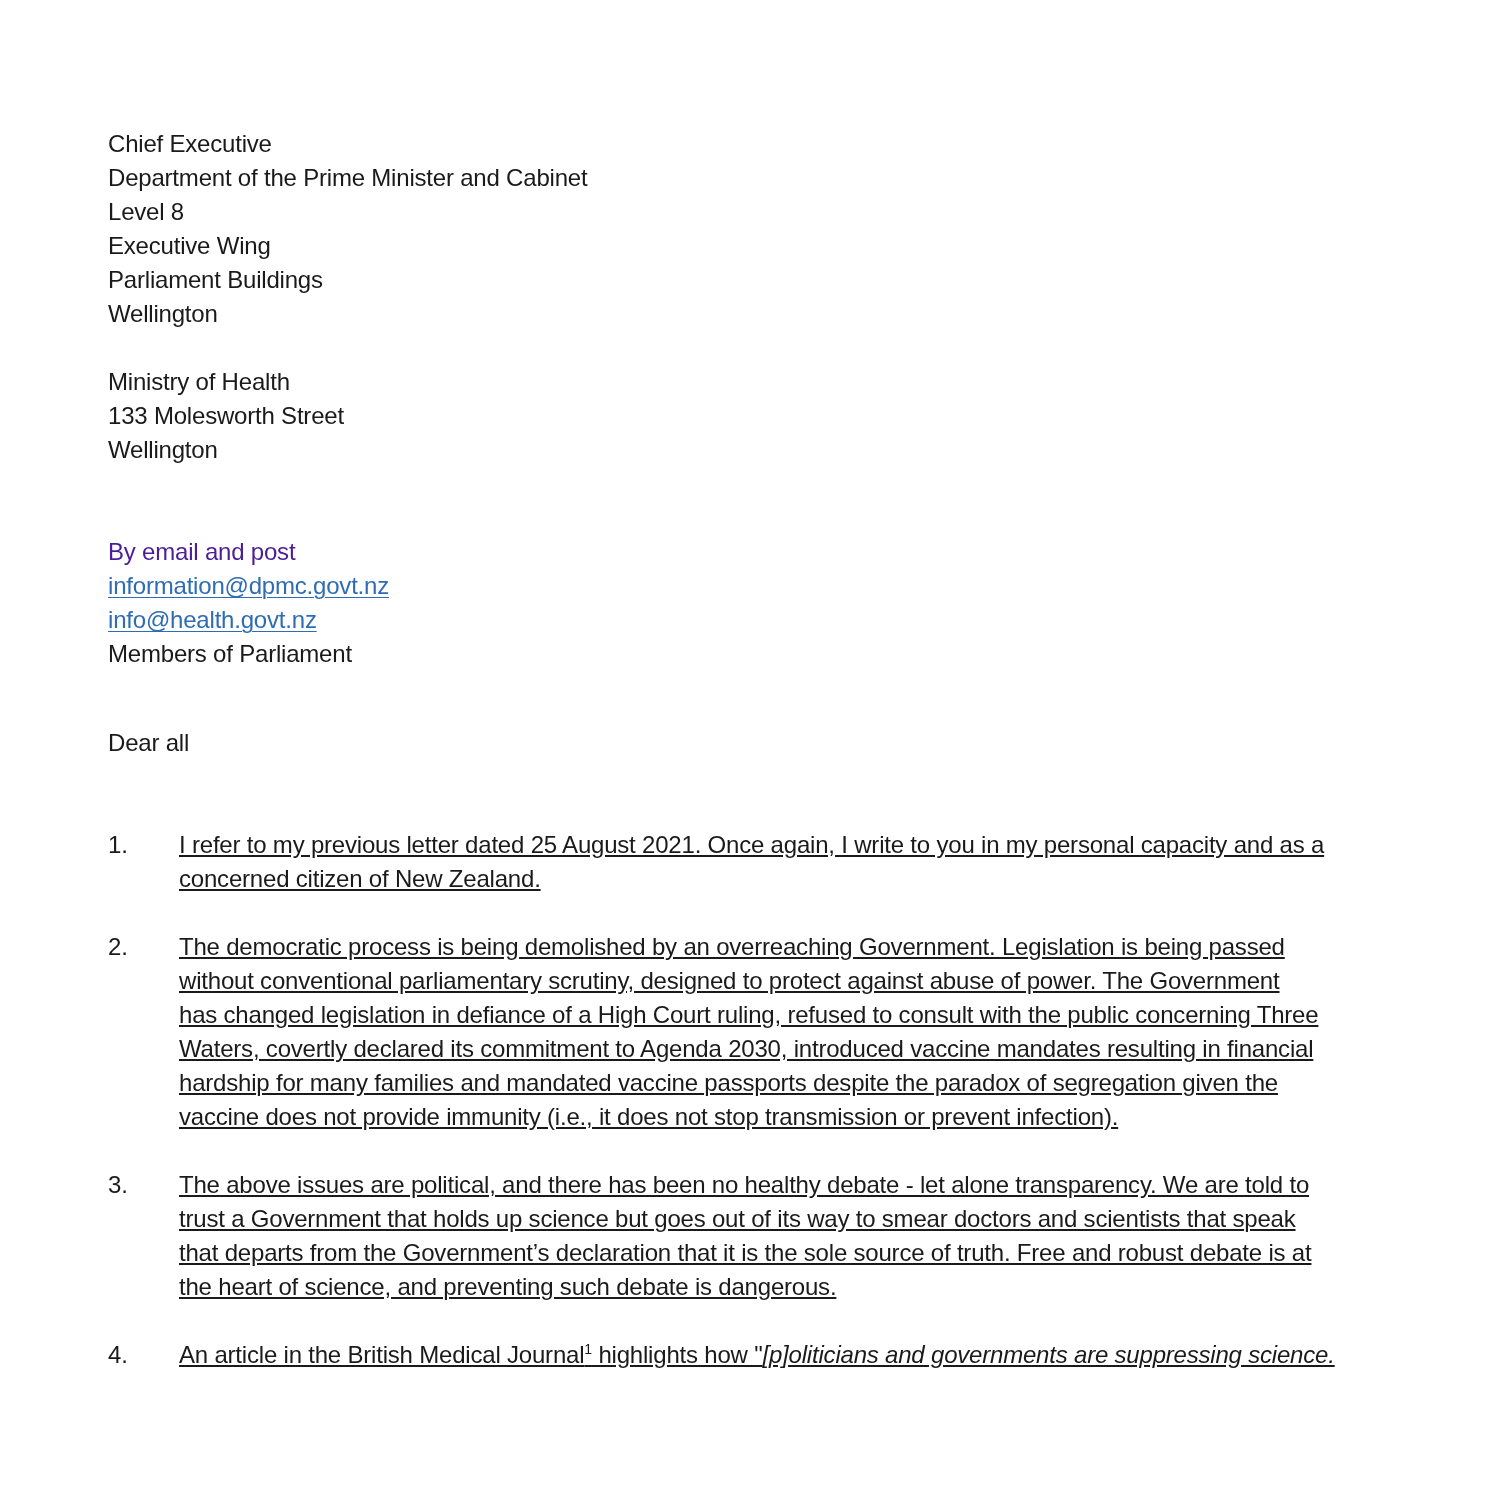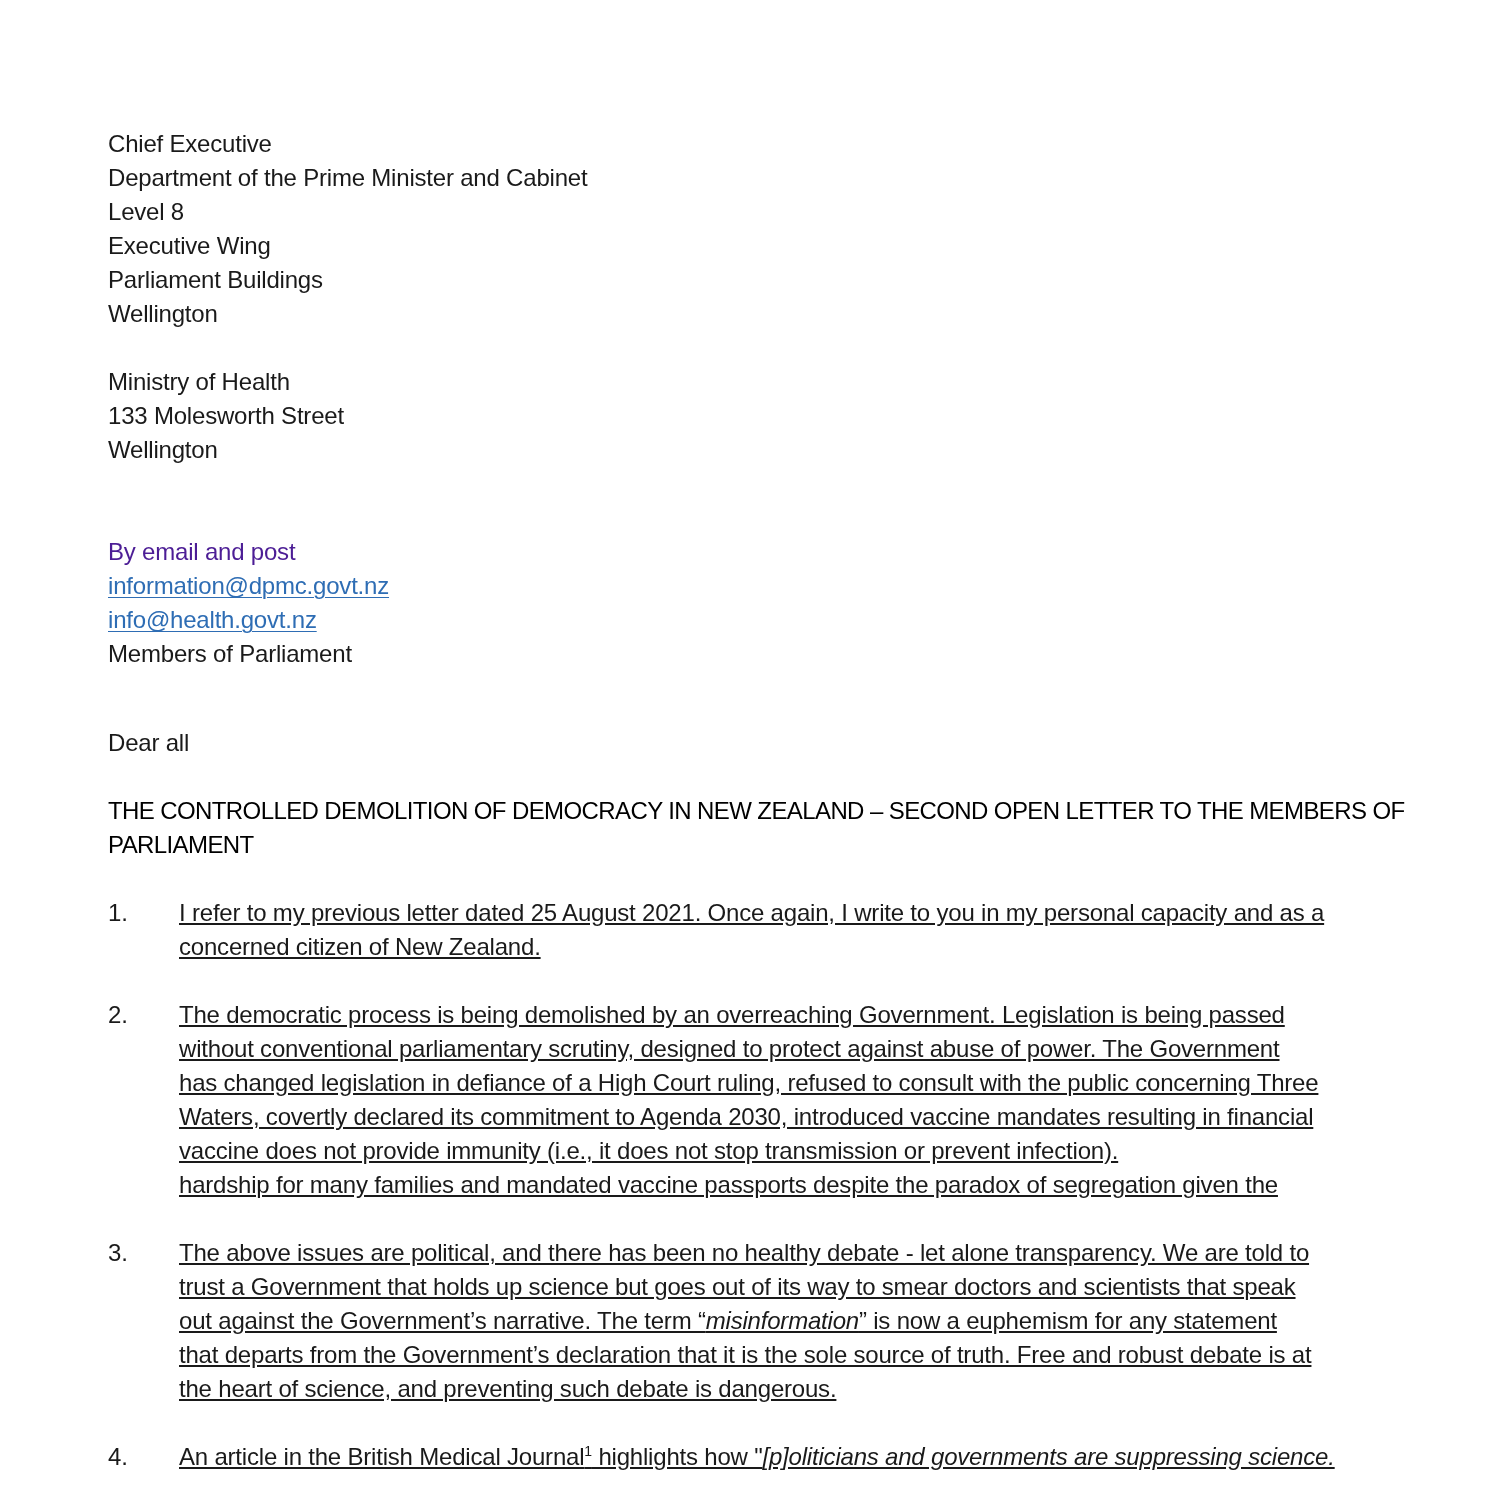--- a/index.html
+++ b/index.html
@@ -94,57 +94,52 @@
   </div>
 
   <div class="gap-55"></div>
 
   <div class="block">
     <span class="line">Dear all</span>
   </div>
 
   <div class="gap-34"></div>
 
-  <div class="block heading">
-    <span class="line">THE CONTROLLED DEMOLITION OF DEMOCRACY IN NEW ZEALAND – SECOND OPEN LETTER TO THE MEMBERS OF</span>
-    <span class="line">PARLIAMENT</span>
-  </div>
 
   <div class="gap-34"></div>
 
   <div class="para">
     <span class="num">1.</span>
     <span class="text">
       <span class="line">I refer to my previous letter dated 25 August 2021. Once again, I write to you in my personal capacity and as a</span>
       <span class="line">concerned citizen of New Zealand.</span>
     </span>
   </div>
 
   <div class="gap-34"></div>
 
   <div class="para">
     <span class="num">2.</span>
     <span class="text">
       <span class="line">The democratic process is being demolished by an overreaching Government. Legislation is being passed</span>
       <span class="line">without conventional parliamentary scrutiny, designed to protect against abuse of power. The Government</span>
       <span class="line">has changed legislation in defiance of a High Court ruling, refused to consult with the public concerning Three</span>
       <span class="line">Waters, covertly declared its commitment to Agenda 2030, introduced vaccine mandates resulting in financial</span>
+      <span class="line">hardship for many families and mandated vaccine passports despite the paradox of segregation given the</span>
       <span class="line">vaccine does not provide immunity (i.e., it does not stop transmission or prevent infection).</span>
-      <span class="line">hardship for many families and mandated vaccine passports despite the paradox of segregation given the</span>
     </span>
   </div>
 
   <div class="gap-34"></div>
 
   <div class="para">
     <span class="num">3.</span>
     <span class="text">
       <span class="line">The above issues are political, and there has been no healthy debate - let alone transparency. We are told to</span>
       <span class="line">trust a Government that holds up science but goes out of its way to smear doctors and scientists that speak</span>
-      <span class="line"><span>out against the Government’s narrative. The term “</span><em>misinformation</em><span>” is now a euphemism for any statement</span></span>
       <span class="line">that departs from the Government’s declaration that it is the sole source of truth. Free and robust debate is at</span>
       <span class="line">the heart of science, and preventing such debate is dangerous.</span>
     </span>
   </div>
 
   <div class="gap-34"></div>
 
   <div class="para">
     <span class="num">4.</span>
     <span class="text">

